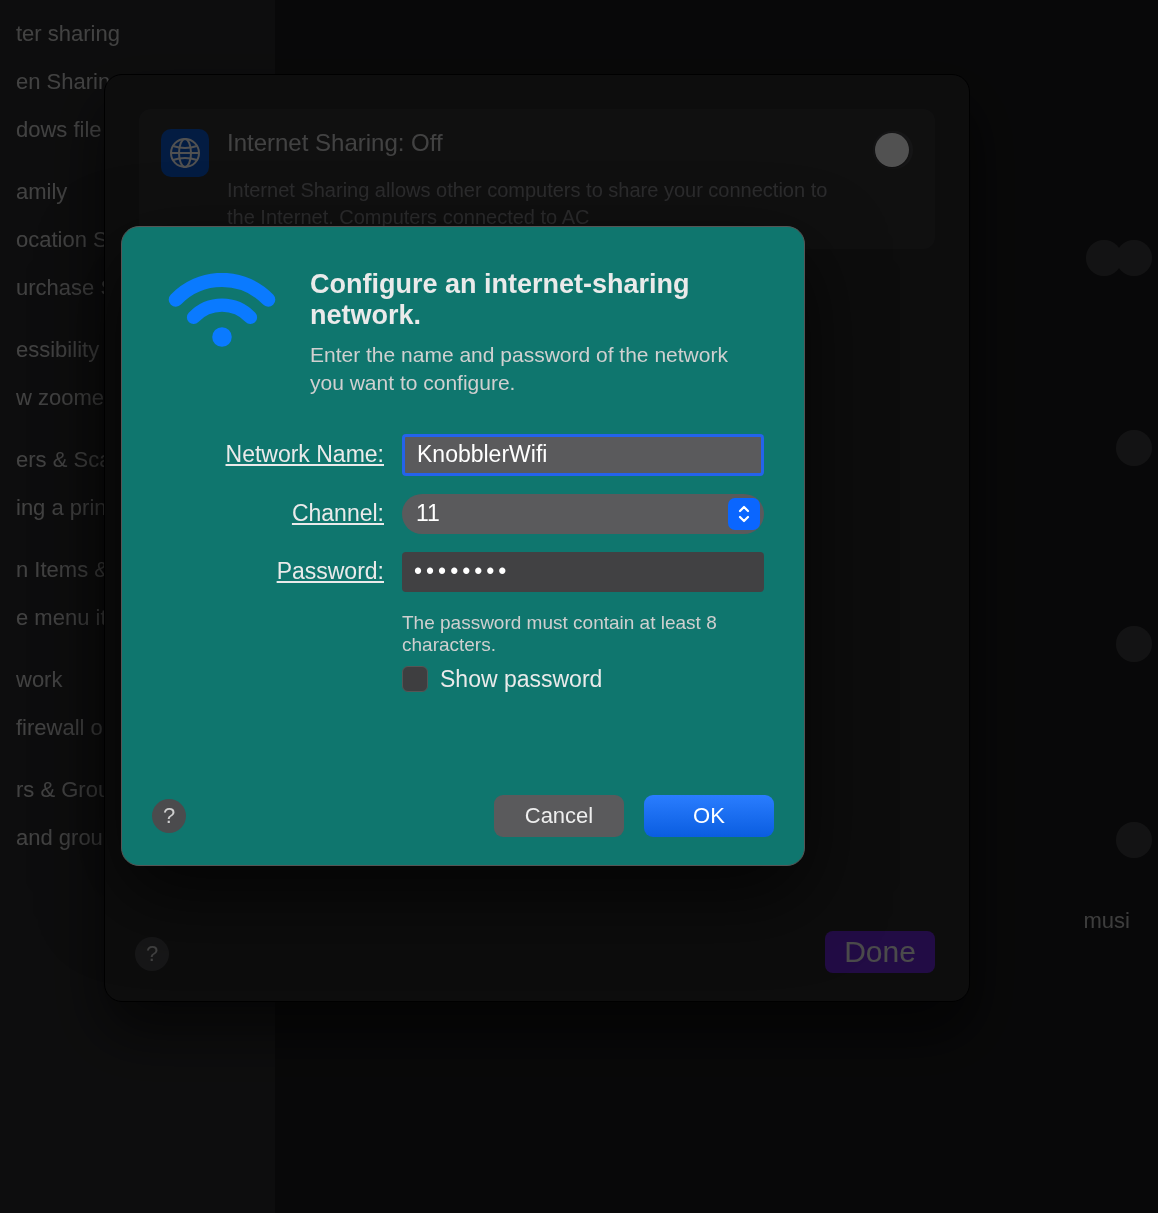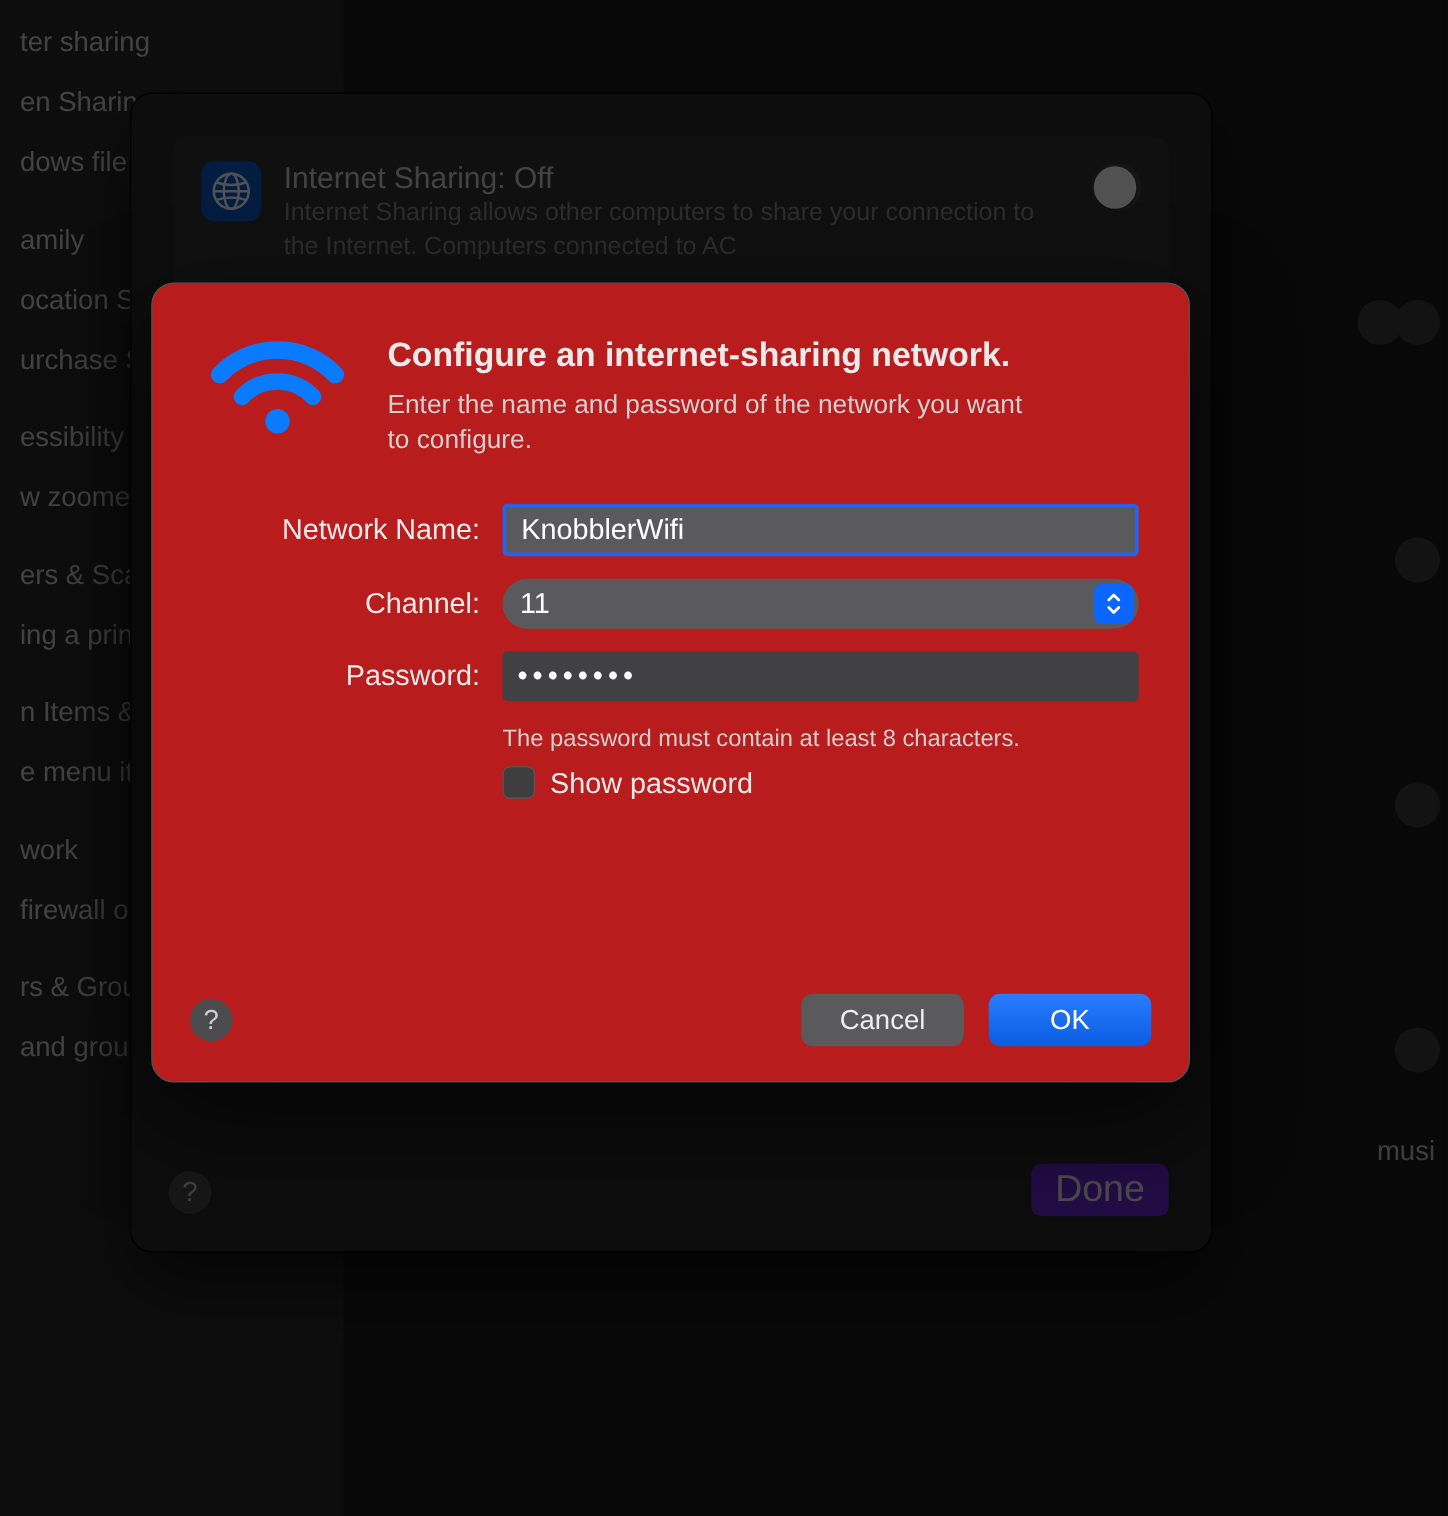--- a/index.html
+++ b/index.html
@@ -4,48 +4,48 @@
 <style>
   html,body{margin:0;padding:0;background:#0c0c0c;font-family:-apple-system,"Helvetica Neue",Arial,sans-serif;color:#e6e6e6;width:1158px;height:1213px;overflow:hidden;}
   *{box-sizing:border-box;}
   .bg{position:absolute;inset:0;filter:brightness(0.55);}
   .sidebar{position:absolute;left:0;top:0;width:275px;height:100%;background:#2c2c2e;padding:10px 0 0 0;font-size:22px;color:#d0d0d0;}
   .sidebar-item{padding:11px 0 11px 16px;white-space:nowrap;}
   .content{position:absolute;left:275px;right:0;top:0;height:100%;background:#1c1c1e;}
   .row{display:flex;align-items:center;gap:18px;padding:14px 0;}
   .icon-box{width:48px;height:48px;border-radius:10px;background:#3a3a3c;display:flex;align-items:center;justify-content:center;}
   .content-section{padding:10px 50px;font-size:24px;color:#c0c0c0;}
-  .right-label{position:absolute;right:10px;font-size:22px;color:#c0c0c0;}
+  .right-label{position:absolute;right:28px;font-size:22px;color:#c0c0c0;}
   .toggle{width:62px;height:38px;background:#444446;border-radius:19px;position:relative;}
   .toggle .knob{width:34px;height:34px;background:#fff;border-radius:50%;position:absolute;top:2px;left:2px;box-shadow:0 1px 2px rgba(0,0,0,0.4);}
 
   
   .outer-sheet{position:absolute;left:104px;top:74px;width:866px;height:928px;background:#2a2a2c;border-radius:18px;border:1px solid #000;box-shadow:0 30px 60px rgba(0,0,0,0.6);}
   .card{position:absolute;left:34px;top:34px;right:34px;height:140px;background:#333335;border-radius:12px;padding:20px 22px;display:flex;gap:18px;}
   .globe-icon{width:48px;height:48px;border-radius:10px;background:#0a59d0;display:flex;align-items:center;justify-content:center;flex-shrink:0;}
-  .card-text .title{font-size:24px;color:#d0d0d0;margin:0 0 0 0;}
+  .card-text .title{font-size:24px;color:#d0d0d0;margin:0 0 20px 0;}
   .card-text .desc{font-size:20px;color:#8a8a8e;line-height:1.35;}
   .card .toggle{margin-left:auto;margin-top:2px;}
   .outer-help{position:absolute;left:30px;bottom:30px;}
   .done-btn{position:absolute;right:34px;bottom:28px;width:110px;height:42px;background:#6d28d9;border:none;border-radius:8px;color:#eaeaea;font-size:30px;display:flex;align-items:center;justify-content:center;}
 
   
   .overlay{position:absolute;inset:0;background:rgba(0,0,0,0.42);}
 
   
-  .modal{position:absolute;left:121px;top:226px;width:831px;height:640px;background:#b91c1c;border-radius:18px;border:1px solid #555;box-shadow:0 30px 80px rgba(0,0,0,0.7);}
+  .modal{position:absolute;left:121px;top:226px;width:684px;height:640px;background:#0f766e;border-radius:18px;border:1px solid #555;box-shadow:0 30px 80px rgba(0,0,0,0.7);}
   .modal-head{display:flex;gap:28px;padding:42px 40px 0 40px;}
   .wifi-icon{width:120px;flex-shrink:0;display:flex;align-items:flex-start;justify-content:center;padding-top:4px;}
   .wifi-icon svg{width:110px;height:80px;}
   .modal-title{font-size:27px;font-weight:700;color:#eaeaea;margin:0 0 10px 0;}
   .modal-sub{font-size:21px;color:#d0d0d0;line-height:1.35;max-width:520px;}
 
   .form{padding:36px 40px 0 40px;}
   .frow{display:flex;align-items:center;margin-bottom:18px;position:relative;}
-  .flabel{width:240px;text-align:right;padding-right:18px;font-size:23px;color:#eaeaea;}
+  .flabel{width:240px;text-align:right;padding-right:18px;font-size:23px;color:#eaeaea;text-decoration:underline;}
   .fcontrol{flex:1;}
   input.text{width:100%;height:42px;background:#5a5a5c;border:3px solid #2563eb;border-radius:4px;font-size:23px;color:#fff;padding:0 12px;outline:none;}
   input.text::selection{background:#9ab;}
   input.pass{width:100%;height:40px;background:#414143;border:none;border-radius:4px;font-size:23px;color:#fff;padding:0 12px;outline:none;letter-spacing:4px;}
   .select{width:100%;height:40px;background:#5a5a5c;border-radius:20px;font-size:23px;color:#fff;padding:0 40px 0 14px;display:flex;align-items:center;position:relative;}
   .select .chev{position:absolute;right:4px;top:4px;width:32px;height:32px;background:#0a66ff;border-radius:7px;display:flex;align-items:center;justify-content:center;}
   .hint{font-size:19px;color:#cfcfcf;margin:2px 0 10px 0;}
   .chkrow{display:flex;align-items:center;gap:12px;margin-top:2px;}
   .chk{width:26px;height:26px;border-radius:6px;background:#3e3e40;border:1px solid #555;}
   .chklabel{font-size:23px;color:#eaeaea;}

